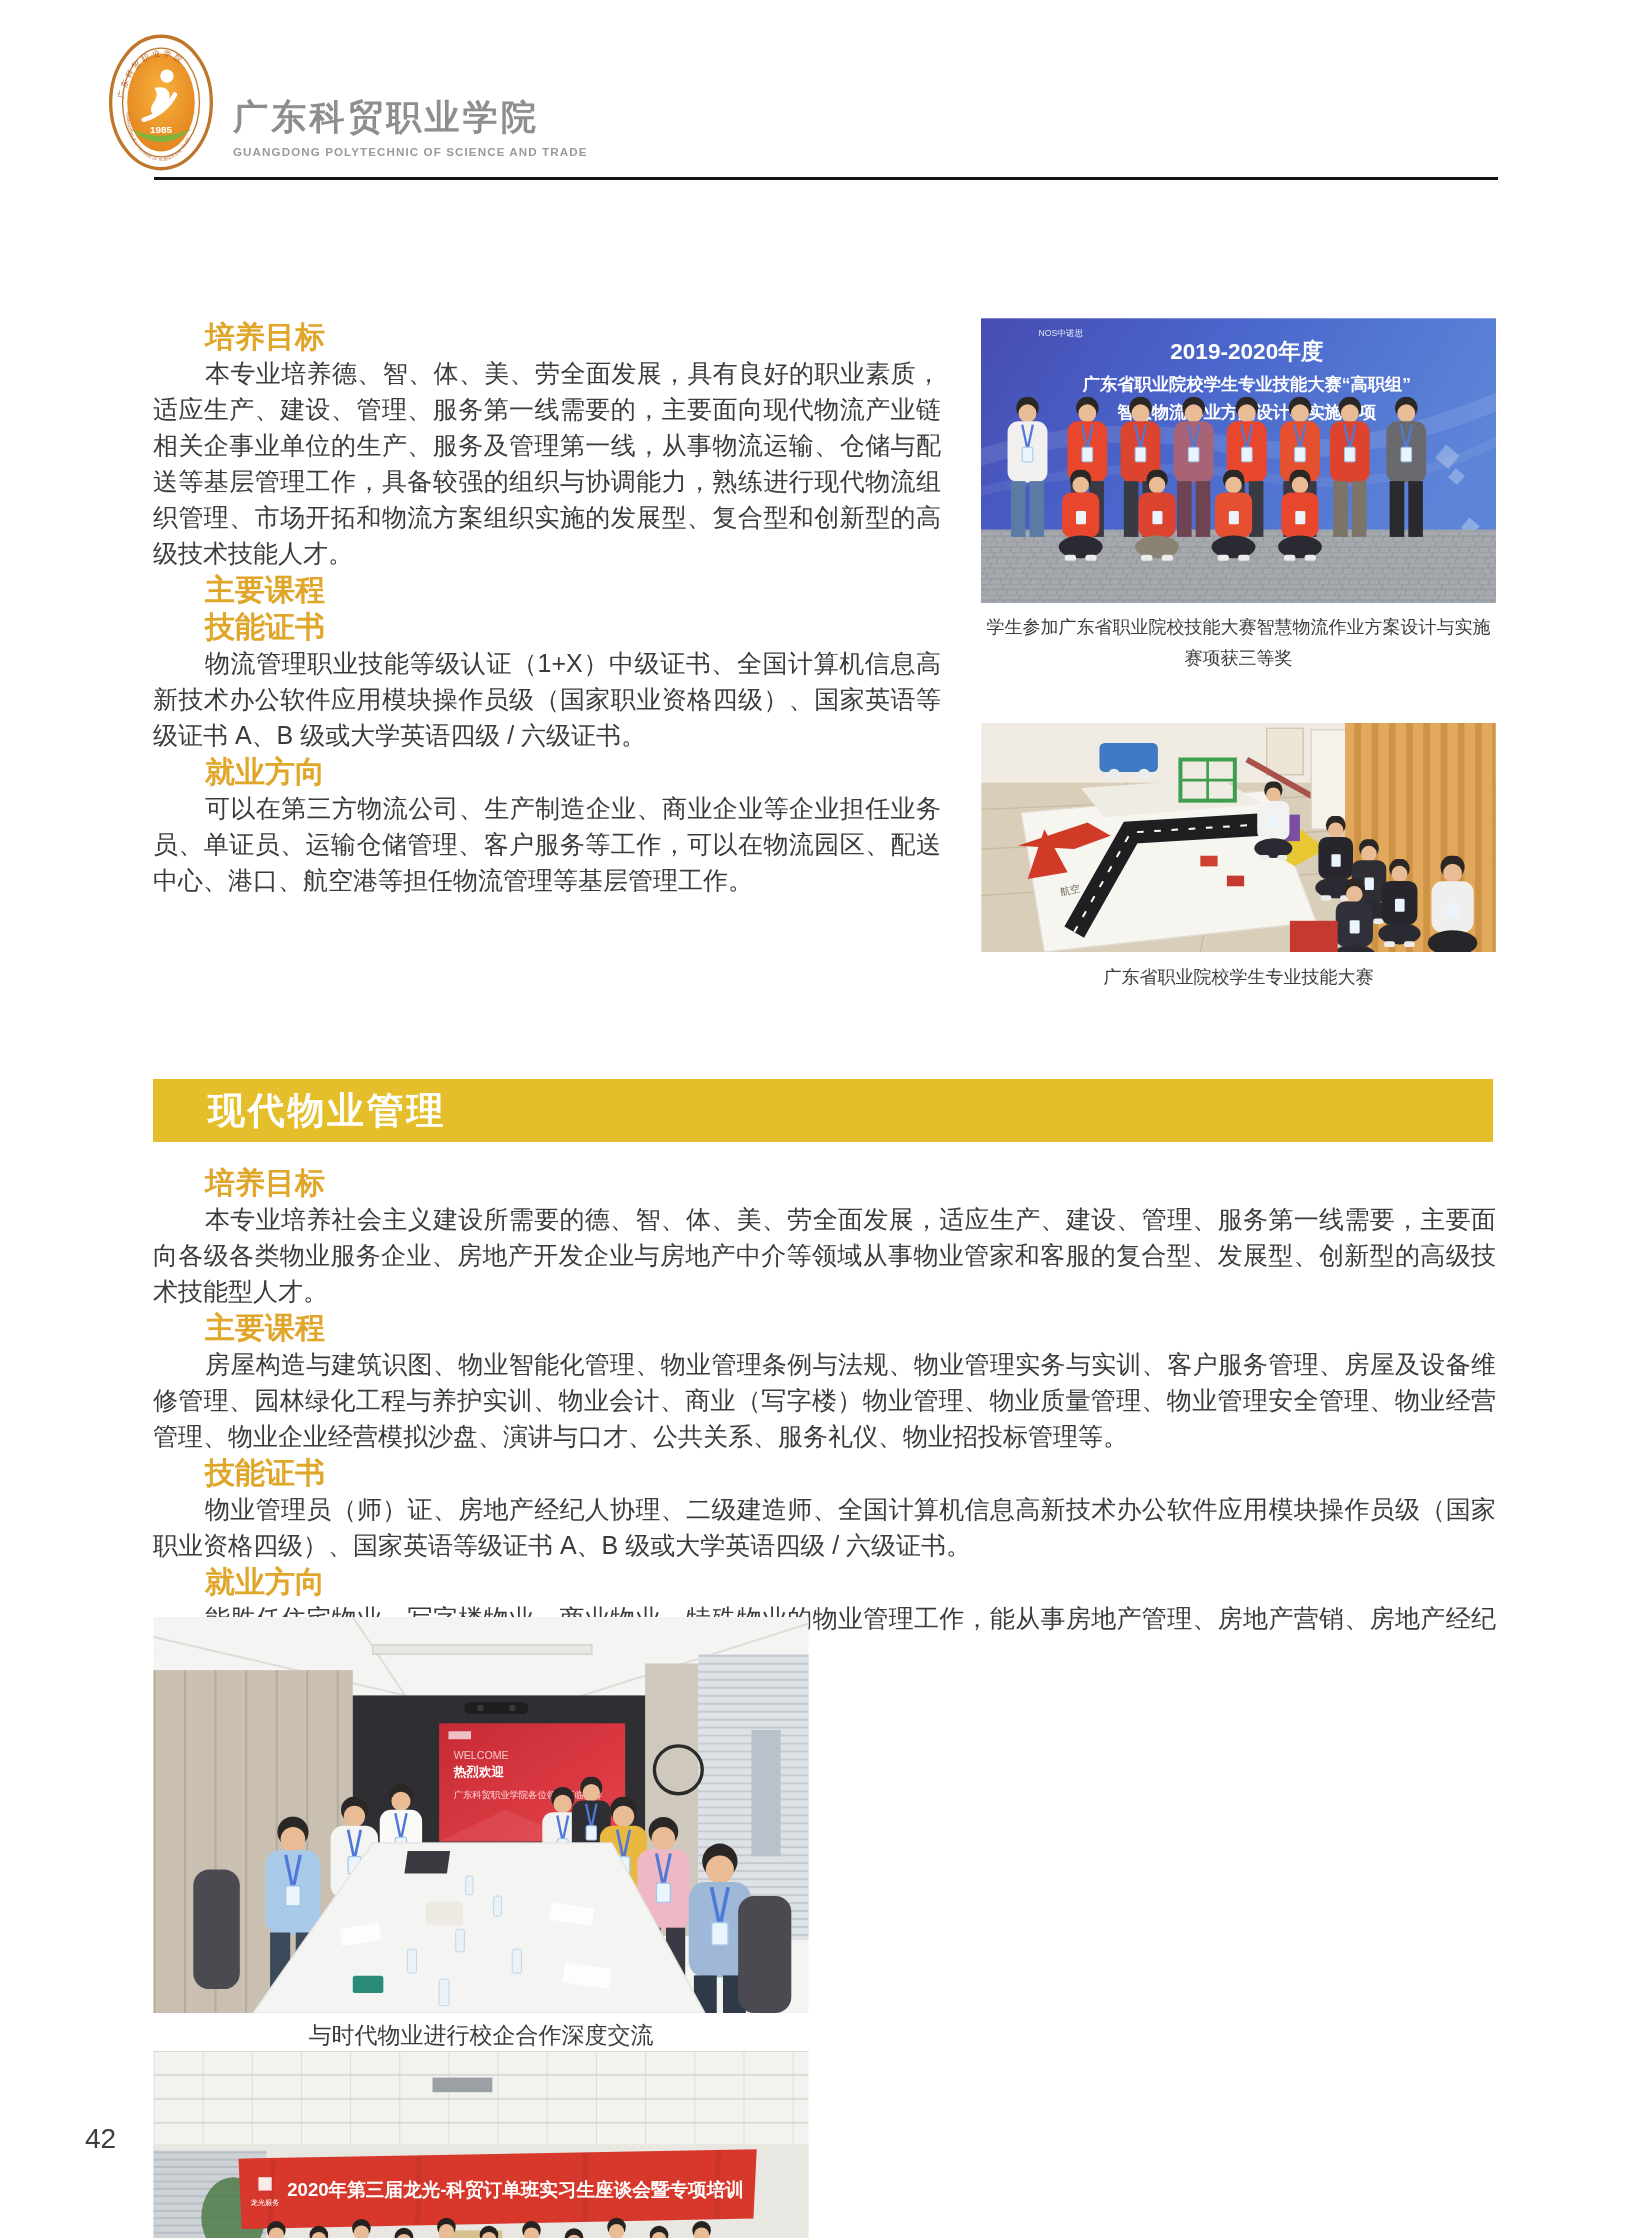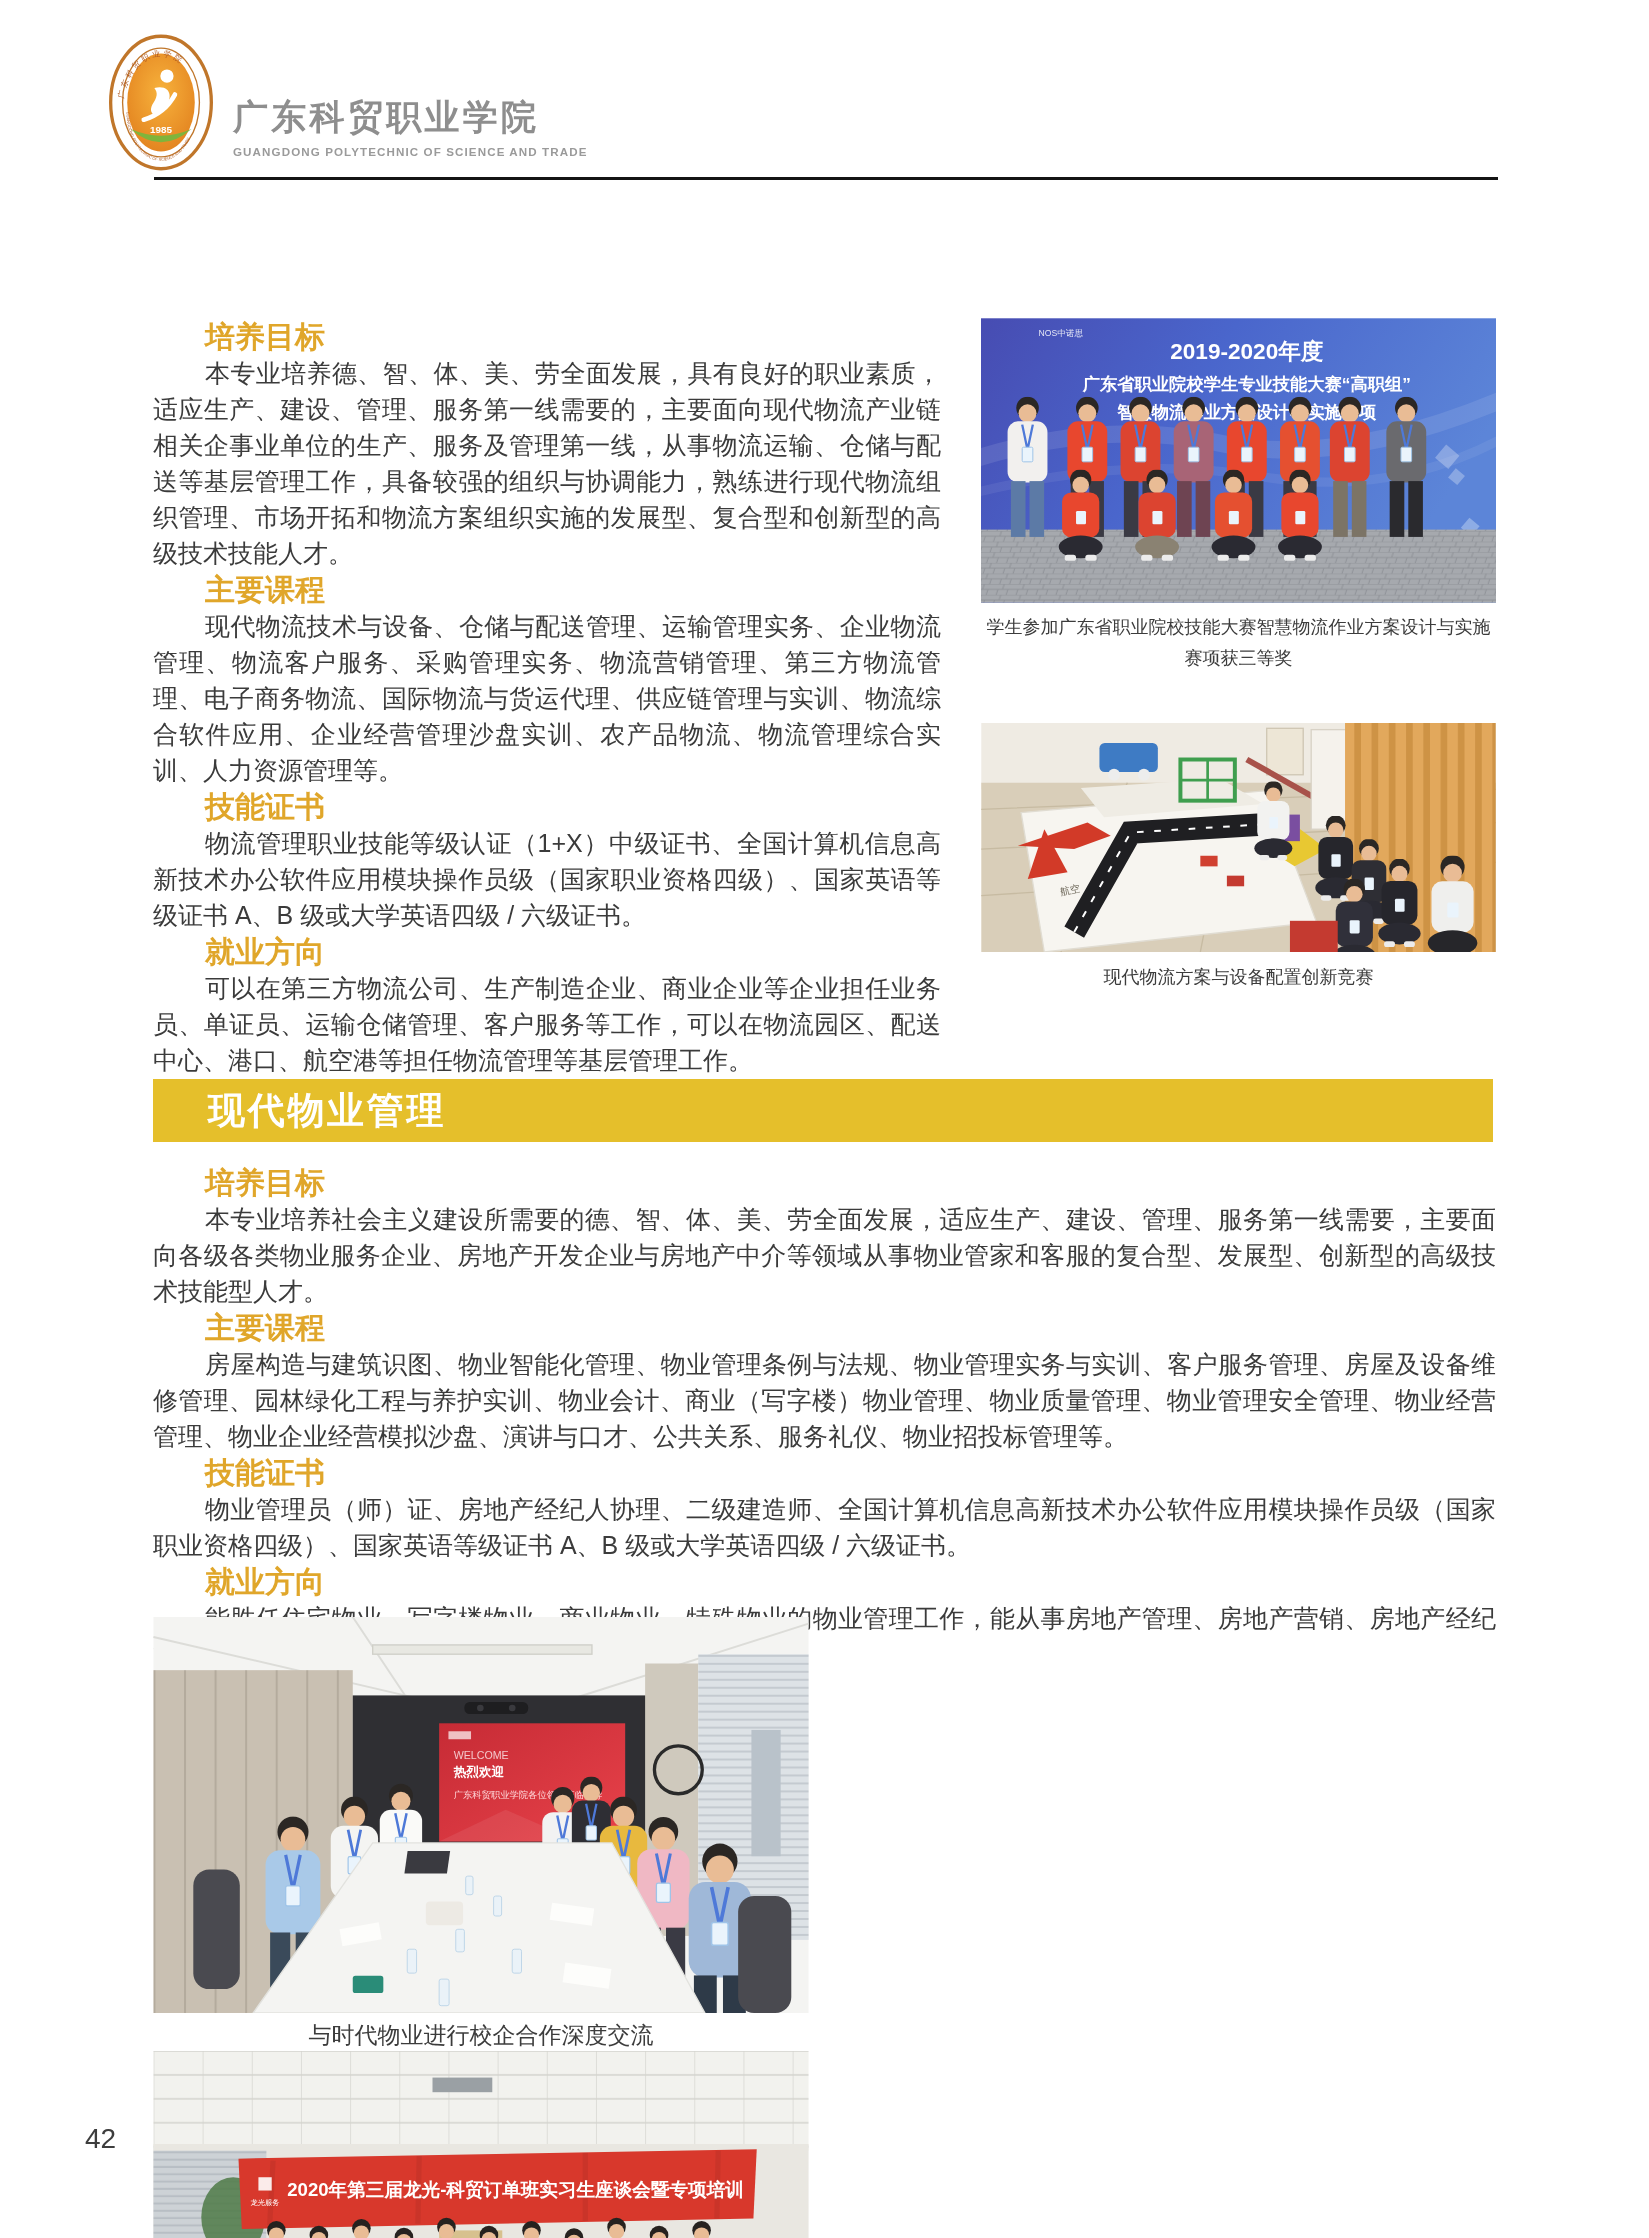--- a/index.html
+++ b/index.html
@@ -108,21 +108,20 @@
     <div class="brand-en">GUANGDONG POLYTECHNIC OF SCIENCE AND TRADE</div>
   </div>
   <div class="rule"></div>
 
 
   <div class="sec1">
     <div class="sec1-text">
       <h3 class="bh">培养目标</h3>
       <p class="bt">本专业培养德、智、体、美、劳全面发展，具有良好的职业素质，适应生产、建设、管理、服务第一线需要的，主要面向现代物流产业链相关企事业单位的生产、服务及管理第一线，从事物流运输、仓储与配送等基层管理工作，具备较强的组织与协调能力，熟练进行现代物流组织管理、市场开拓和物流方案组织实施的发展型、复合型和创新型的高级技术技能人才。</p>
       <h3 class="bh">主要课程</h3>
-      <p class="bt">现代物流技术与设备、仓储与配送管理、运输管理实务、企业物流管理、物流客户服务、采购管理实务、物流营销管理、第三方物流管理、电子商务物流、国际物流与货运代理、供应链管理与实训、物流综合软件应用、企业经营管理沙盘实训、农产品物流、物流管理综合实训、人力资源管理等。</p>
       <h3 class="bh">技能证书</h3>
       <p class="bt">物流管理职业技能等级认证（1+X）中级证书、全国计算机信息高新技术办公软件应用模块操作员级（国家职业资格四级）、国家英语等级证书 A、B 级或大学英语四级 / 六级证书。</p>
       <h3 class="bh">就业方向</h3>
       <p class="bt">可以在第三方物流公司、生产制造企业、商业企业等企业担任业务员、单证员、运输仓储管理、客户服务等工作，可以在物流园区、配送中心、港口、航空港等担任物流管理等基层管理工作。</p>
     </div>
 
     <div class="sec1-photos">
 
       <figure id="fig1">
         <svg width="515" height="285" viewBox="0 0 775 428">
@@ -212,21 +211,21 @@
           <g>
             <use href="#psq" x="405" y="88" width="70" height="130" color="#F2F2F0"></use>
             <use href="#psq" x="495" y="140" width="78" height="140" color="#26262C"></use>
             <use href="#psq" x="545" y="175" width="78" height="140" color="#2E2E34"></use>
             <use href="#psq" x="590" y="205" width="80" height="145" color="#26262C"></use>
             <use href="#psq" x="520" y="235" width="84" height="150" color="#30303A"></use>
             <use href="#psq" x="655" y="200" width="110" height="170" color="#EFEFED" style="--pants:#26262A"></use>
           </g>
           <rect x="465" y="298" width="72" height="47" fill="#C43A30"></rect>
         </svg>
-        <figcaption>现代物流方案与设备配置创新竞赛</figcaption>
+        <figcaption>广东省职业院校学生专业技能大赛</figcaption>
       </figure>
     </div>
   </div>
 
   <div class="banner" id="banner2">
     <h2 class="banner-title">现代物业管理</h2>
   </div>
 
   <div class="sec2">
     <h3 class="bh">培养目标</h3>

